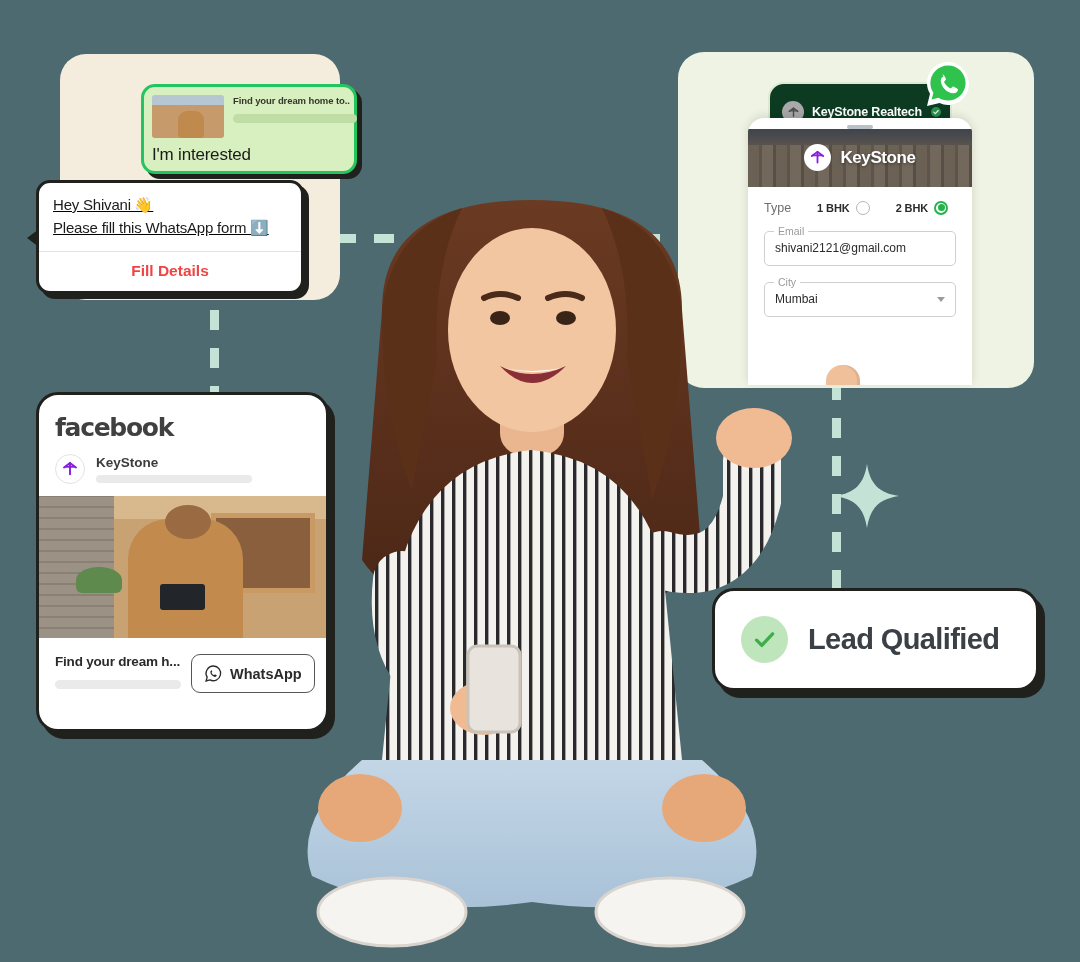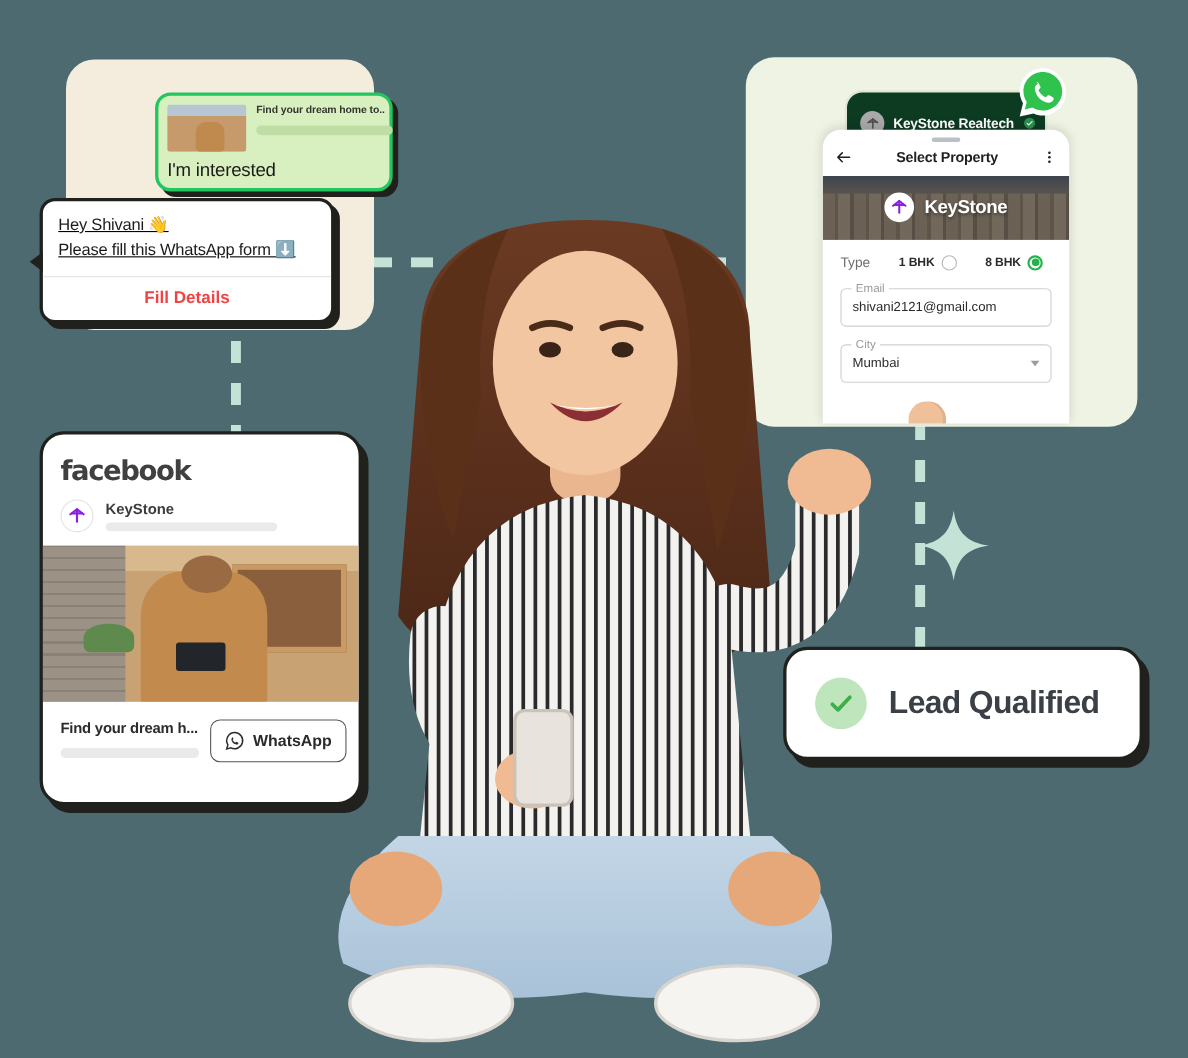--- a/index.html
+++ b/index.html
@@ -418,31 +418,20 @@
 
   <svg id="wa-badge" viewBox="0 0 48 48">
     <path d="M24 2C12.4 2 3 11.4 3 23c0 3.9 1.1 7.6 3 10.8L3 46l12.6-2.9C18.2 44.3 21 45 24 45c11.6 0 21-9.4 21-21S35.6 2 24 2z" fill="#ffffff"></path>
     <path d="M24 5.4C14.3 5.4 6.4 13.3 6.4 23c0 3.6 1.1 7 3 9.8l-1.8 6.8 7-1.8c2.7 1.7 5.9 2.7 9.4 2.7 9.7 0 17.6-7.9 17.6-17.6S33.7 5.4 24 5.4z" fill="#2fc24d"></path>
     <path d="M18.2 14.6c.6-.2 1.5 0 1.9.8l1.7 3.2c.3.6.2 1.1-.2 1.5l-1.1 1.2c-.4.4-.5.9-.2 1.3 1.3 2.4 3.2 4.3 5.6 5.6.4.2.9.1 1.3-.2l1.2-1.1c.4-.4.9-.5 1.5-.2l3.2 1.7c.8.4 1 1.3.8 1.9-.6 1.9-2.6 3.2-4.7 3-6.4-.6-11.8-6-12.4-12.4-.2-2.1 1.1-4.1 3-4.7z" fill="#ffffff"></path>
   </svg>
 
   <div id="form-sheet">
     <div class="grabber"></div>
 
-    <div class="sheet-bar">
-      <svg width="16" height="16" viewBox="0 0 24 24">
-        <path d="M20 12H4M10 6l-6 6 6 6" stroke="#1f1f1f" stroke-width="2.1" fill="none" stroke-linecap="round" stroke-linejoin="round"></path>
-      </svg>
-      <span class="sheet-title">Select Property</span>
-      <svg width="14" height="16" viewBox="0 0 24 24">
-        <circle cx="12" cy="5" r="2" fill="#1f1f1f"></circle>
-        <circle cx="12" cy="12" r="2" fill="#1f1f1f"></circle>
-        <circle cx="12" cy="19" r="2" fill="#1f1f1f"></circle>
-      </svg>
-    </div>
 
     <div id="form-banner">
       <div class="sky"></div>
       <div class="city"></div>
       <div class="shade"></div>
       <div class="bn-logo">
         <svg width="17" height="17" viewBox="0 0 24 24">
           <path d="M4 10 L12 4 L20 10" stroke="#8b1fe0" stroke-width="2.6" fill="none" stroke-linecap="round"></path>
           <path d="M12 4 L12 19" stroke="#8b1fe0" stroke-width="2.6" stroke-linecap="round"></path>
           <path d="M6 9 L18 9" stroke="#8b1fe0" stroke-width="2.6" stroke-linecap="round"></path>
@@ -451,21 +440,21 @@
       <span class="bn-text">KeyStone</span>
     </div>
 
     <div class="type-row">
       <span class="t-label">Type</span>
       <span class="opt">
         <span class="opt-lbl">1 BHK</span>
         <span class="radio-off"></span>
       </span>
       <span class="opt">
-        <span class="opt-lbl">8 BHK</span>
+        <span class="opt-lbl">2 BHK</span>
         <span class="radio-on">
             <i></i>
           </span>
       </span>
     </div>
 
     <div class="field">
       <span class="f-legend">Email</span>
       <span class="f-value">shivani2121@gmail.com</span>
     </div>

